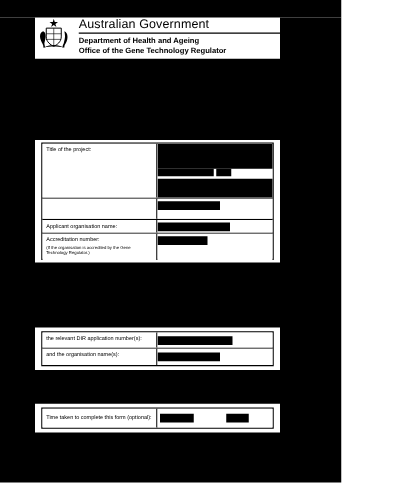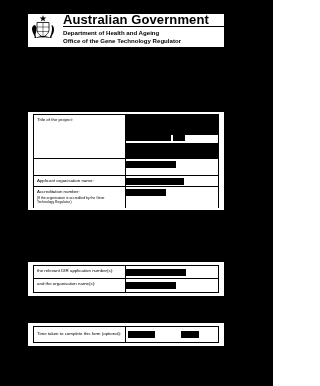--- a/index.html
+++ b/index.html
@@ -36,22 +36,22 @@
     height: 30px;
     flex: 0 0 30px;
     margin-right: 5px;
     position: relative;
   }
   .crest svg { display: block; }
   .header-text {
     padding-top: 1px;
   }
   .gov-title {
-    font-size: 13px;
-    font-weight: bold;
+    font-size: 10px;
+    font-weight: normal;
     color: #000000;
     letter-spacing: 0.1px;
     line-height: 9px;
     white-space: nowrap;
   }
   .header-rule {
     border-top: 1px solid #000000;
     margin: 2px 0 2px 0;
     width: 162px;
   }

